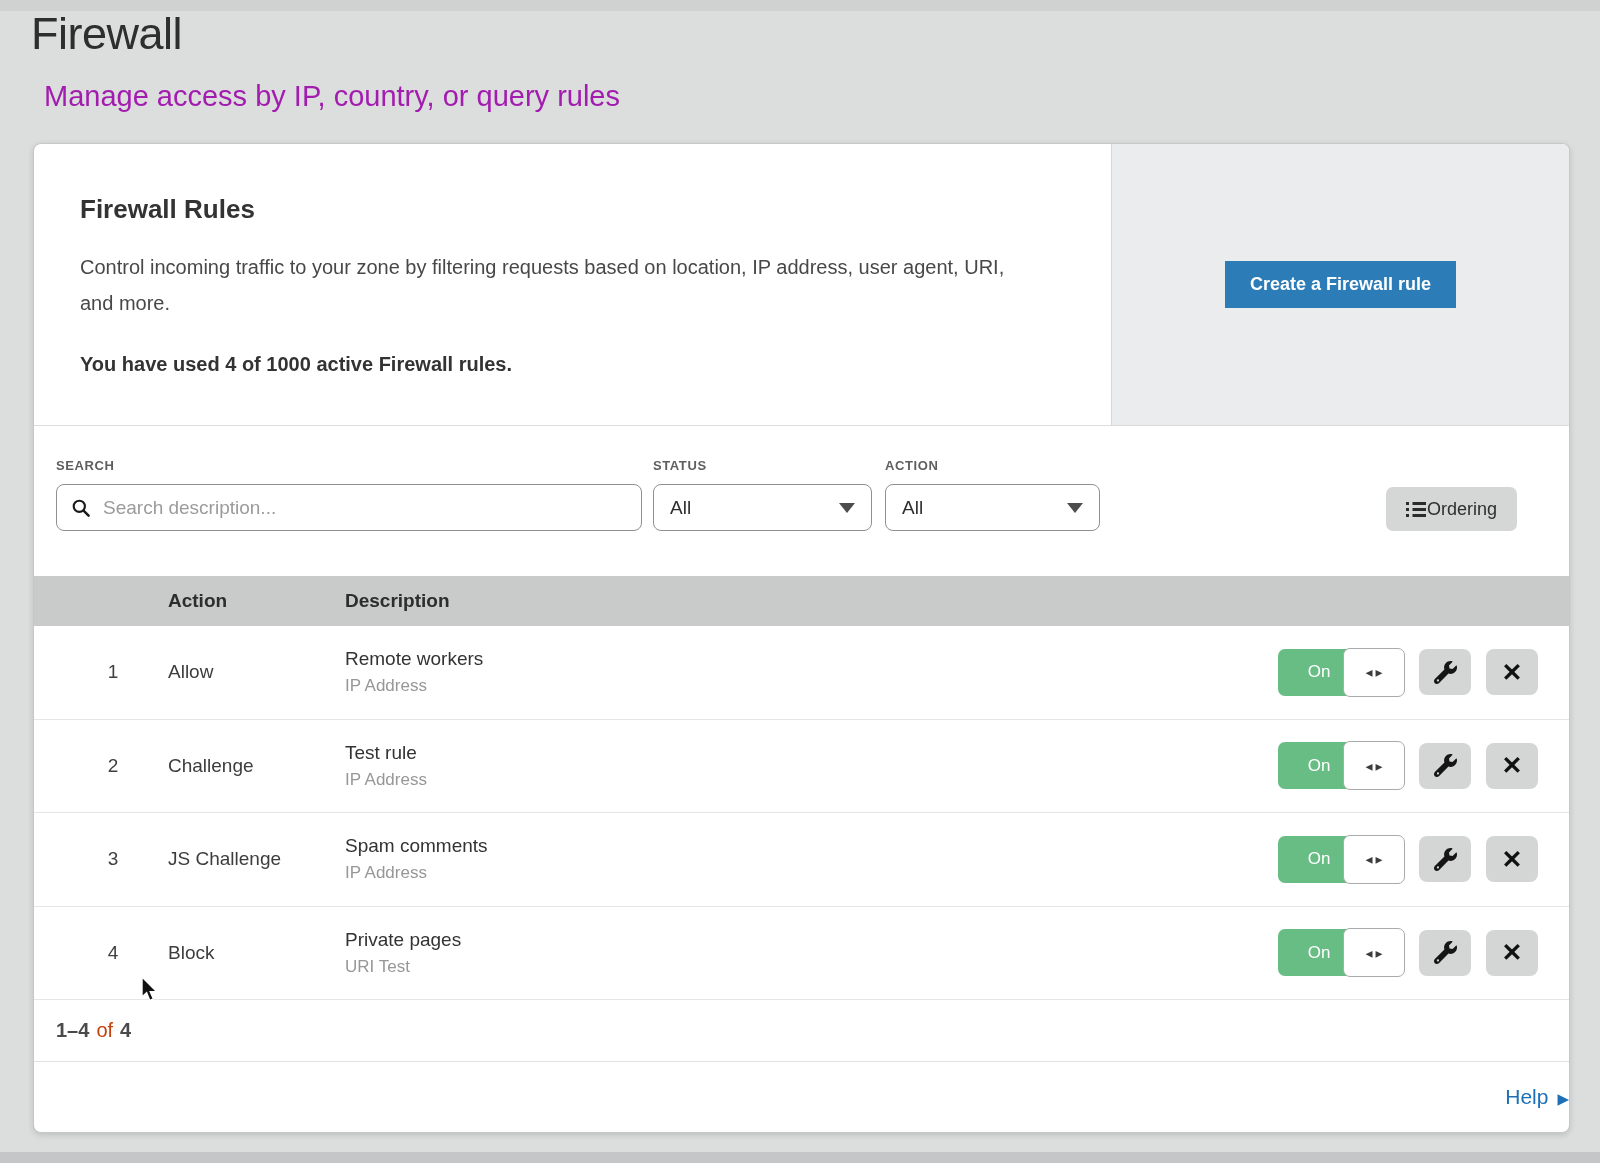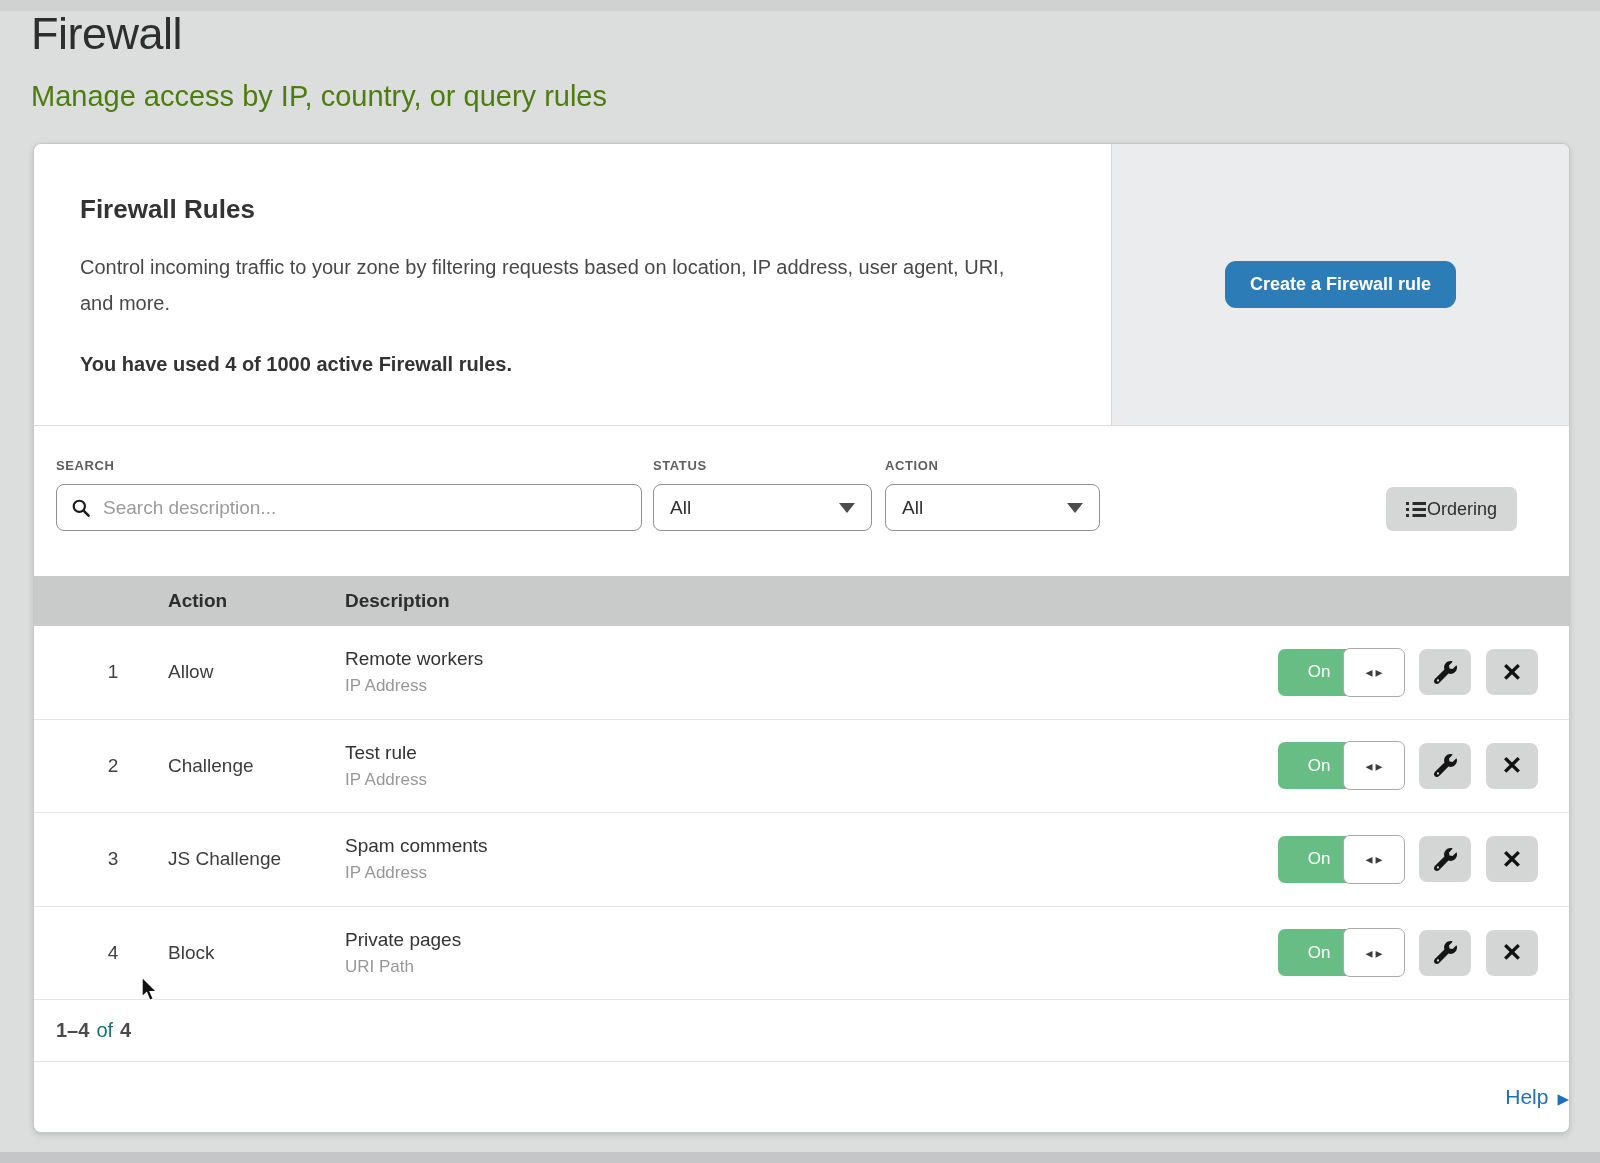--- a/index.html
+++ b/index.html
@@ -7,40 +7,40 @@
     width:1600px;height:1163px;position:relative;overflow:hidden;
     background:#dcdddd;
     font-family:"Liberation Sans","DejaVu Sans",sans-serif;
     -webkit-font-smoothing:antialiased;
   }
   .top-strip{position:absolute;top:0;left:0;right:0;height:11px;background:#d0d1d1}
   .bottom-strip{position:absolute;bottom:0;left:0;right:0;height:11px;background:#c5c6c8}
 
   
   .page-title{position:absolute;left:31px;top:8px;font-size:45px;font-weight:500;color:#2e2e2e;letter-spacing:-0.5px}
-  .page-subtitle{position:absolute;left:31px;top:80px;font-size:29px;font-weight:400;color:#4d7c0f}
+  .page-subtitle{position:absolute;left:44px;top:80px;font-size:29px;font-weight:400;color:#a21caf}
 
   
   .card{
     position:absolute;left:33px;top:143px;width:1537px;height:990px;
     background:#fff;border:1px solid #c6c7c7;border-radius:8px;
     box-shadow:0 2px 6px rgba(0,0,0,.14);
     box-sizing:border-box;display:flex;flex-direction:column;overflow:hidden;
   }
 
   
   .intro{height:282px;min-height:282px;display:flex;border-bottom:1px solid #dcdcdc;box-sizing:border-box}
   .intro-left{width:1077px;min-width:1077px;box-sizing:border-box;padding:50px 60px 0 46px}
   .intro-heading{font-size:26px;font-weight:700;color:#333;margin:0 0 24px 0}
   .intro-desc{font-size:20px;color:#484848;line-height:1.8;margin:0;max-width:960px}
   .intro-usage{font-size:20px;font-weight:700;color:#333;margin-top:32px}
   .intro-right{flex:1;background:#ebeced;border-left:1px solid #d6d7d7;display:flex;align-items:center;justify-content:center}
   .create-btn{
     background:#2c7cb8;color:#fff;font-size:18px;font-weight:700;
-    border:none;border-radius:11px;padding:13px 25px;cursor:pointer;
+    border:none;border-radius:0;padding:13px 25px;cursor:pointer;
     font-family:"Liberation Sans","DejaVu Sans",sans-serif;
   }
 
   
   .filters{height:150px;min-height:150px;position:relative}
   .filter-label{position:absolute;top:32px;font-size:13px;font-weight:700;color:#5e5e5e;letter-spacing:.6px}
   .lbl-search{left:22px}.lbl-status{left:619px}.lbl-action{left:851px}
   .control{position:absolute;top:58px;height:47px;box-sizing:border-box;border:1.5px solid #8f9090;border-radius:8px;background:#fff}
   .search-box{left:22px;width:586px;display:flex;align-items:center;padding:0 12px 0 14px}
   .search-box input{
@@ -80,21 +80,21 @@
   }
   .icon-btn{
     width:52px;height:46px;margin-left:15px;background:#d4d5d5;border:none;border-radius:8px;
     display:flex;align-items:center;justify-content:center;cursor:pointer;
   }
   .close-glyph{font-size:25px;font-weight:700;color:#111;line-height:1}
 
   
   .pagination{height:61px;min-height:61px;display:flex;align-items:center;padding-left:22px;font-size:20px}
   .pg-range{font-weight:700;color:#4a4a4a}
-  .pg-of{color:#0f766e;margin:6px 7px}
+  .pg-of{color:#c2410c;margin:6px 7px}
   .pg-total{font-weight:700;color:#4a4a4a}
   .help-row{flex:1;border-top:1px solid #e1e1e1;display:flex;align-items:center;justify-content:flex-end;}
   .help-link{color:#1e70b6;font-size:21px;text-decoration:none;display:flex;align-items:center;gap:9px;cursor:pointer}
   .help-arrow{font-size:15px;line-height:1;padding-top:2px}
 
   .cursor{position:absolute;left:141px;top:977px;z-index:20;pointer-events:none}
 </style>
 </head>
 <body>
 
@@ -234,21 +234,21 @@
           <span class="close-glyph">✕</span>
         </button>
       </div>
     </div>
 
     <div class="row">
       <div class="col-num">4</div>
       <div class="col-action">Block</div>
       <div class="col-desc">
         <div class="desc-title">Private pages</div>
-        <div class="desc-sub">URI Path</div>
+        <div class="desc-sub">URI Test</div>
       </div>
       <div class="row-controls">
         <div class="toggle">
           <div class="toggle-on">On</div>
           <div class="toggle-handle">
             <span>◂</span>
             <span>▸</span>
           </div>
         </div>
         <button class="icon-btn">

